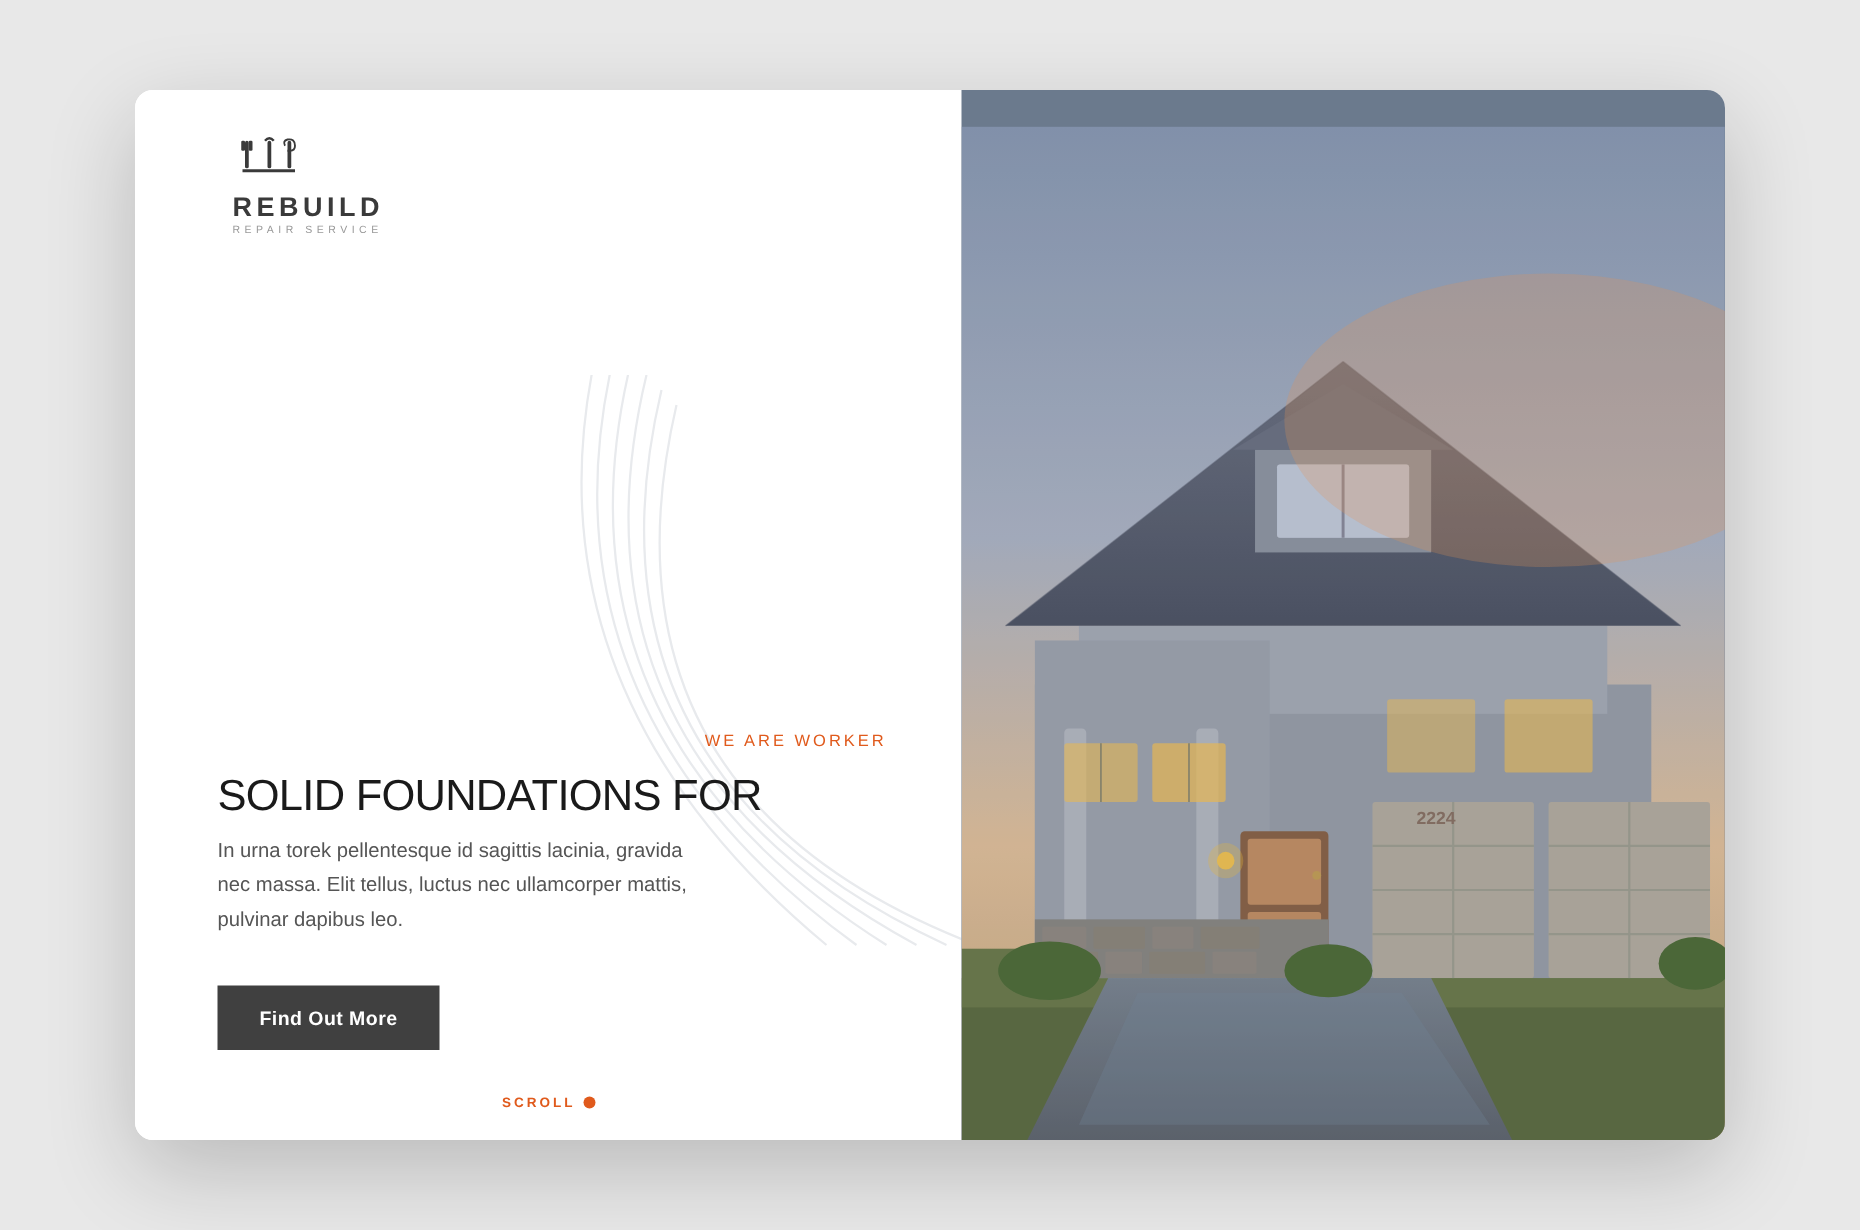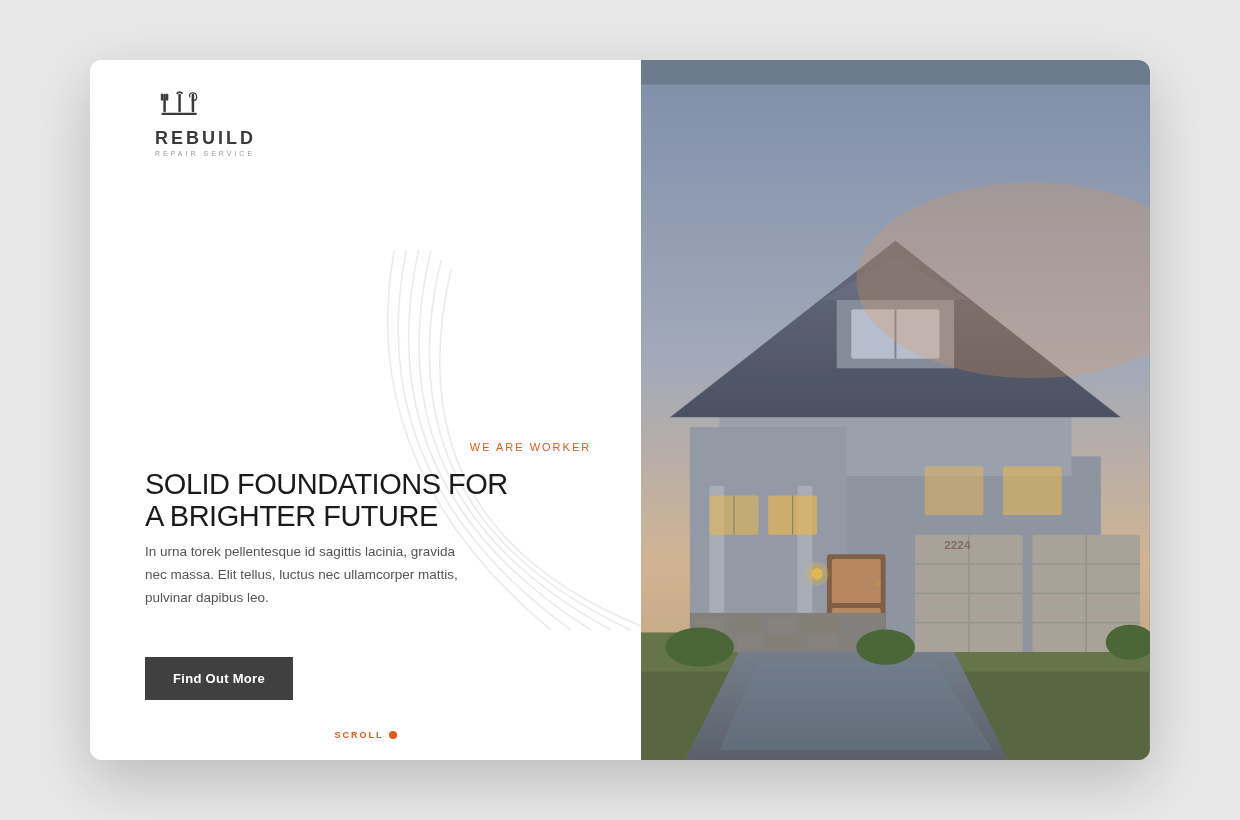--- a/index.html
+++ b/index.html
@@ -111,21 +111,21 @@
       text-transform: uppercase;
       margin-bottom: 8px;
       letter-spacing: -0.5px;
     }
 
     .hero-description {
       font-size: 13.5px;
       color: #555;
       line-height: 1.7;
       max-width: 330px;
-      margin-bottom: 47px;
+      margin-bottom: 32px;
     }
 
     .cta-button {
       display: inline-block;
       background: #404040;
       color: #fff;
       font-size: 13px;
       font-weight: 600;
       padding: 14px 28px;
       border: none;
@@ -259,21 +259,20 @@
         <path d="M220,380 Q-10,235 50,-10" stroke="#e8eaed" stroke-width="1.5" fill="none"></path>
         <path d="M200,380 Q-20,220 40,-20" stroke="#e8eaed" stroke-width="1.5" fill="none"></path>
         <path d="M180,380 Q-30,205 30,-30" stroke="#e8eaed" stroke-width="1.5" fill="none"></path>
       </svg>
     </div>
 
     <div class="hero-content">
       <div class="tagline-label">WE ARE WORKER</div>
       <div class="hero-title">
         <span>SOLID FOUNDATIONS FOR</span><br>
-        <span>A BRIGHTER FUTURE</span>
       </div>
       <p class="hero-description">In urna torek pellentesque id sagittis lacinia, gravida nec massa. Elit tellus, luctus nec ullamcorper mattis, pulvinar dapibus leo.</p>
       <button class="cta-button">Find Out More</button>
     </div>
 
     <div class="scroll-indicator">
       <span class="scroll-text">SCROLL</span>
       <div class="scroll-dot"></div>
     </div>
 

